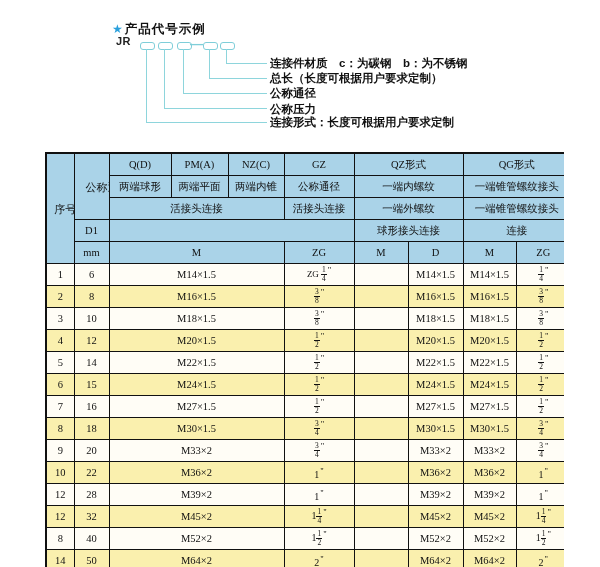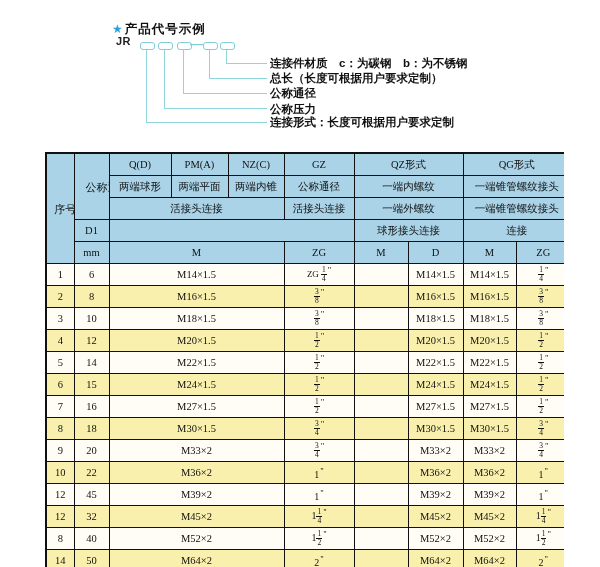--- a/index.html
+++ b/index.html
@@ -222,21 +222,21 @@
           <td>22</td>
           <td colspan="3">M36×2</td>
           <td><span class="inch"><span class="whole">1</span><span class="qt">"</span></span></td>
           <td></td>
           <td>M36×2</td>
           <td>M36×2</td>
           <td><span class="inch"><span class="whole">1</span><span class="qt">"</span></span></td>
         </tr>
         <tr>
           <td>12</td>
-          <td>45</td>
+          <td>28</td>
           <td colspan="3">M39×2</td>
           <td><span class="inch"><span class="whole">1</span><span class="qt">"</span></span></td>
           <td></td>
           <td>M39×2</td>
           <td>M39×2</td>
           <td><span class="inch"><span class="whole">1</span><span class="qt">"</span></span></td>
         </tr>
         <tr class="alt">
           <td>12</td>
           <td>32</td>

